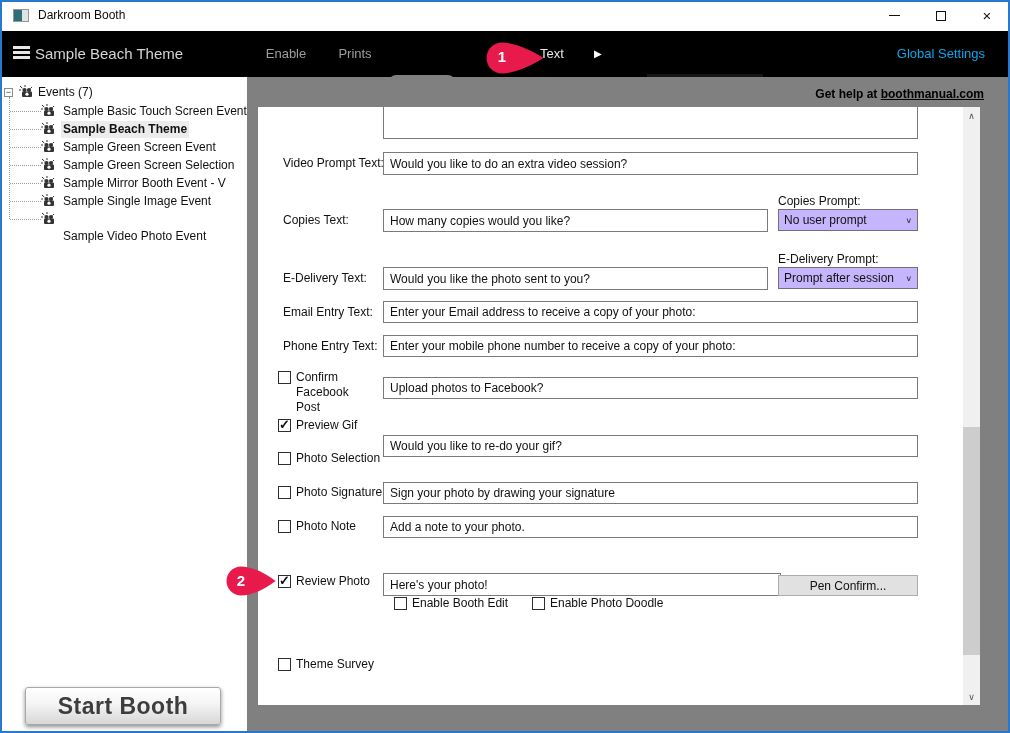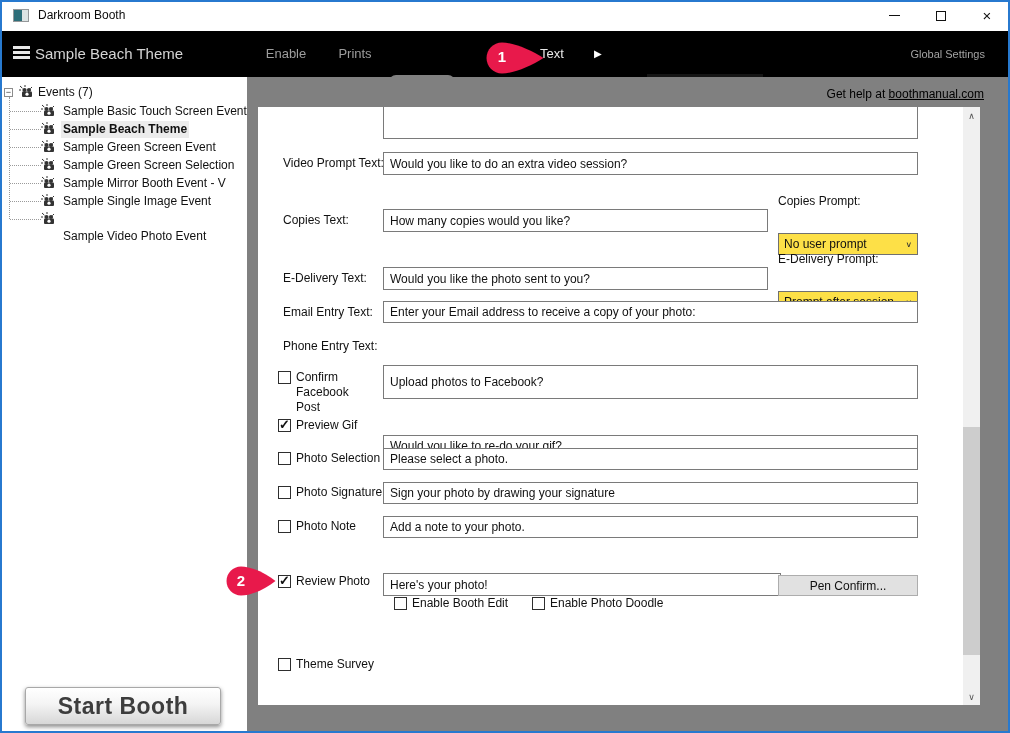--- a/index.html
+++ b/index.html
@@ -21,21 +21,21 @@
   
   .navbar { position:absolute; left:0; top:31px; width:100%; height:46px; background:#000; }
   .burger { position:absolute; left:13px; top:15px; width:17px; height:13px; cursor:pointer; }
   .burger i { display:block; width:17px; height:3px; background:#e8e8e8; margin-bottom:2px; }
   .navtitle { position:absolute; left:35px; top:0; height:46px; line-height:46px; font-size:15px; color:#d4d4d4; white-space:nowrap; }
   .navtab { position:absolute; top:0; height:46px; line-height:46px; font-size:13px; color:#9d9d9d; text-align:center; cursor:pointer; }
   .navtab-active { position:absolute; left:389px; top:44px; width:66px; height:33px; background:#808080;
                    border-radius:7px 7px 0 0; color:#fff; font-size:13px; text-align:center; line-height:31px; cursor:pointer; }
   .tabarrow { position:absolute; left:594px; top:0; height:46px; line-height:46px; font-size:10px; color:#fff; cursor:pointer; }
   .tab-placeholder { position:absolute; left:647px; top:43px; width:116px; height:27px; background:#151515; }
-  .globalsettings { position:absolute; right:25px; top:0; height:46px; line-height:46px; font-size:11px; color:#a3a3a3; cursor:pointer; }
+  .globalsettings { position:absolute; right:25px; top:0; height:46px; line-height:46px; font-size:13px; color:#0ea5e9; cursor:pointer; }
 
   
   .badge { position:absolute; z-index:55; }
   .badge span { position:absolute; color:#fff; font-weight:bold; font-size:15px; text-align:center; }
 
   
   .sidebar { position:absolute; left:0; top:77px; width:247px; height:656px; background:#fff; overflow:hidden; }
   .expandbox { position:absolute; left:4px; top:11px; width:9px; height:9px; border:1px solid #8c8c8c; background:#fff;
                font-size:9px; line-height:6px; text-align:center; color:#333; cursor:pointer; }
   .treeicon { position:absolute; width:16px; height:14px; }
@@ -46,31 +46,31 @@
   .doth { position:absolute; height:0; border-top:1px dotted #9a9a9a; }
 
   .start { position:absolute; left:25px; top:610px; width:196px; height:38px; border-radius:3px;
            border:1px solid #a8a8a8; background:linear-gradient(180deg,#ffffff 0%,#f4f4f4 45%,#d7d7d7 100%);
            box-shadow:0 2px 4px rgba(0,0,0,.45), inset 0 1px 0 #fff;
            font-size:23px; font-weight:bold; color:#3d3d3d; letter-spacing:.5px;
            display:flex; align-items:center; justify-content:center; cursor:pointer; }
 
   
   .grayband { position:absolute; left:247px; top:77px; width:763px; height:656px; background:#808080; }
-  .help { position:absolute; right:26px; top:10px; font-size:12px; font-weight:normal; color:#000; }
+  .help { position:absolute; right:26px; top:10px; font-size:12px; font-weight:bold; color:#000; }
   .help a { color:#000; text-decoration:underline; cursor:pointer; }
   .panel { position:absolute; left:11px; top:30px; width:722px; height:598px; background:#fff; overflow:hidden; }
 
   .flabel { position:absolute; font-size:12px; color:#111; line-height:23px; white-space:nowrap; }
   .slabel { position:absolute; font-size:12px; color:#111; white-space:nowrap; }
   .fin { position:absolute; height:23px; border:1px solid #7a7a7a; background:#fff; color:#111;
          font:12px "Liberation Sans",sans-serif; padding:0 6px; }
   textarea.fin { resize:none; padding-top:4px; }
-  .combo { position:absolute; height:22px; background:#fde047; border:1px solid #707070; color:#111;
-           font-size:12px; display:flex; align-items:center; justify-content:space-between; padding:0 5px; cursor:pointer;margin-top:24px; }
+  .combo { position:absolute; height:22px; background:#c4b5fd; border:1px solid #707070; color:#111;
+           font-size:12px; display:flex; align-items:center; justify-content:space-between; padding:0 5px; cursor:pointer; }
   .combo .chev { font-size:9px; color:#333; transform:scaleY(.85); }
   .btn { position:absolute; background:#e1e1e1; border:1px solid #adadad; font-size:12px; color:#111;
          display:flex; align-items:center; justify-content:center; cursor:pointer; }
 
   .cbrow { position:absolute; display:flex; align-items:flex-start; gap:5px; font-size:12px; color:#111; cursor:pointer; }
   .cb { width:13px; height:13px; border:1px solid #2e2e2e; background:#fff; position:relative; flex:none; margin-top:1px; }
   .cb .glyph { display:none; position:absolute; left:0; top:-3px; font-size:13px; font-weight:bold; color:#111; }
   .cb.checked .glyph { display:block; }
   .cbl { line-height:15px; }
 
@@ -144,40 +144,40 @@
       <input class="fin" style="left: 125px; top: 160px; width: 385px;" value="Would you like the photo sent to you?">
       <span class="slabel" style="left:520px;top:145px">E-Delivery Prompt:</span>
       <div class="combo" style="left:520px;top:160px;width:140px">
         <span>Prompt after session</span>
         <span class="chev">∨</span>
       </div>
 
       <span class="flabel" style="left:25px;top:194px">Email Entry Text:</span>
       <input class="fin" style="left: 125px; top: 194px; width: 535px; height: 22px;" value="Enter your Email address to receive a copy of your photo:">
       <span class="flabel" style="left:25px;top:228px">Phone Entry Text:</span>
+      <input class="fin" style="left: 125px; top: 228px; width: 535px; height: 22px;" value="Enter your mobile phone number to receive a copy of your photo:">
 
       <div class="cbrow" style="left:20px;top:263px;width:100px">
         <span class="cb"></span>
         <span class="cbl" style="width:80px">Confirm Facebook Post</span>
       </div>
-      <input class="fin" style="left: 125px; top: 258px; width: 535px; height: 34px;" value="Upload photos to Facebook?">
+      <input class="fin" style="left: 125px; top: 270px; width: 535px; height: 22px;" value="Upload photos to Facebook?">
 
       <div class="cbrow" style="left:20px;top:311px">
         <span class="cb checked">
             <span class="glyph">✓</span>
           </span>
         <span class="cbl">Preview Gif</span>
       </div>
       <input class="fin" style="left: 125px; top: 308px; width: 535px; height: 22px; margin-top: 20px;" value="Would you like to re-do your gif?">
 
       <div class="cbrow" style="left:20px;top:344px">
         <span class="cb"></span>
         <span class="cbl">Photo Selection</span>
       </div>
-      <input class="fin" style="left: 125px; top: 341px; width: 535px; height: 22px;" value="Please select a photo.">
 
       <div class="cbrow" style="left:20px;top:378px">
         <span class="cb"></span>
         <span class="cbl">Photo Signature</span>
       </div>
       <input class="fin" style="left: 125px; top: 375px; width: 535px; height: 22px;" value="Sign your photo by drawing your signature">
 
       <div class="cbrow" style="left:20px;top:412px">
         <span class="cb"></span>
         <span class="cbl">Photo Note</span>

